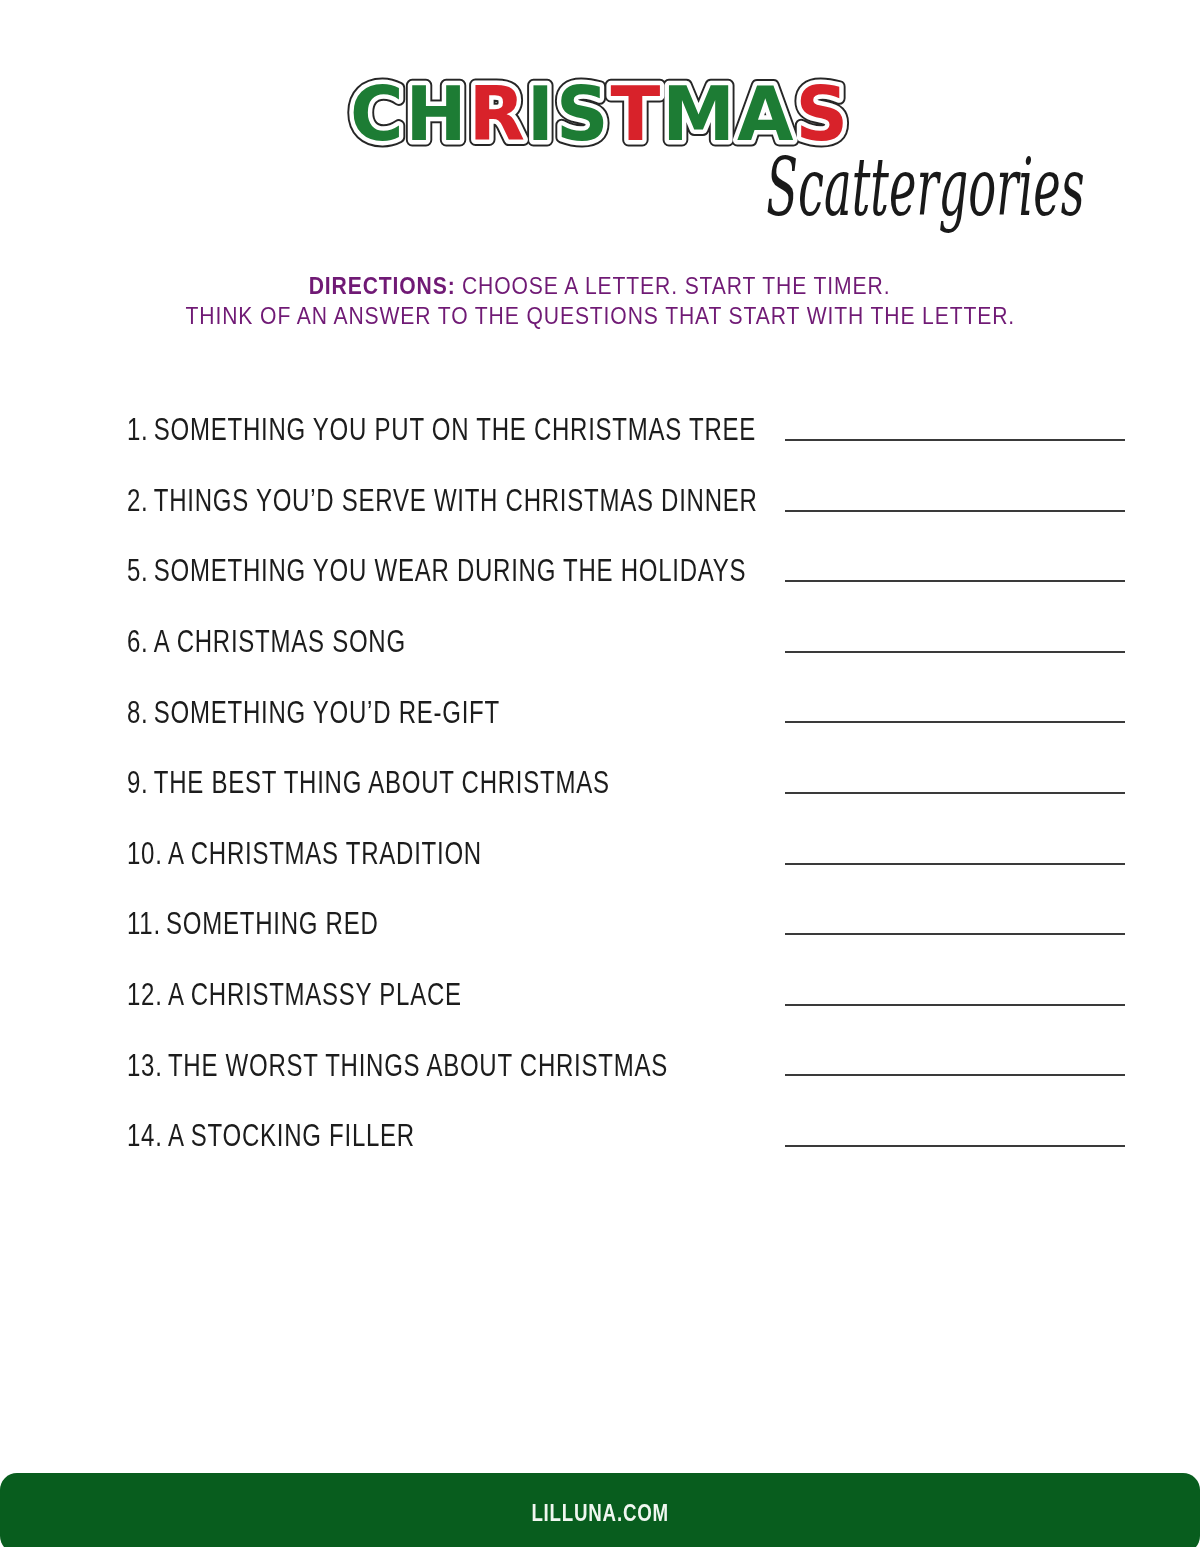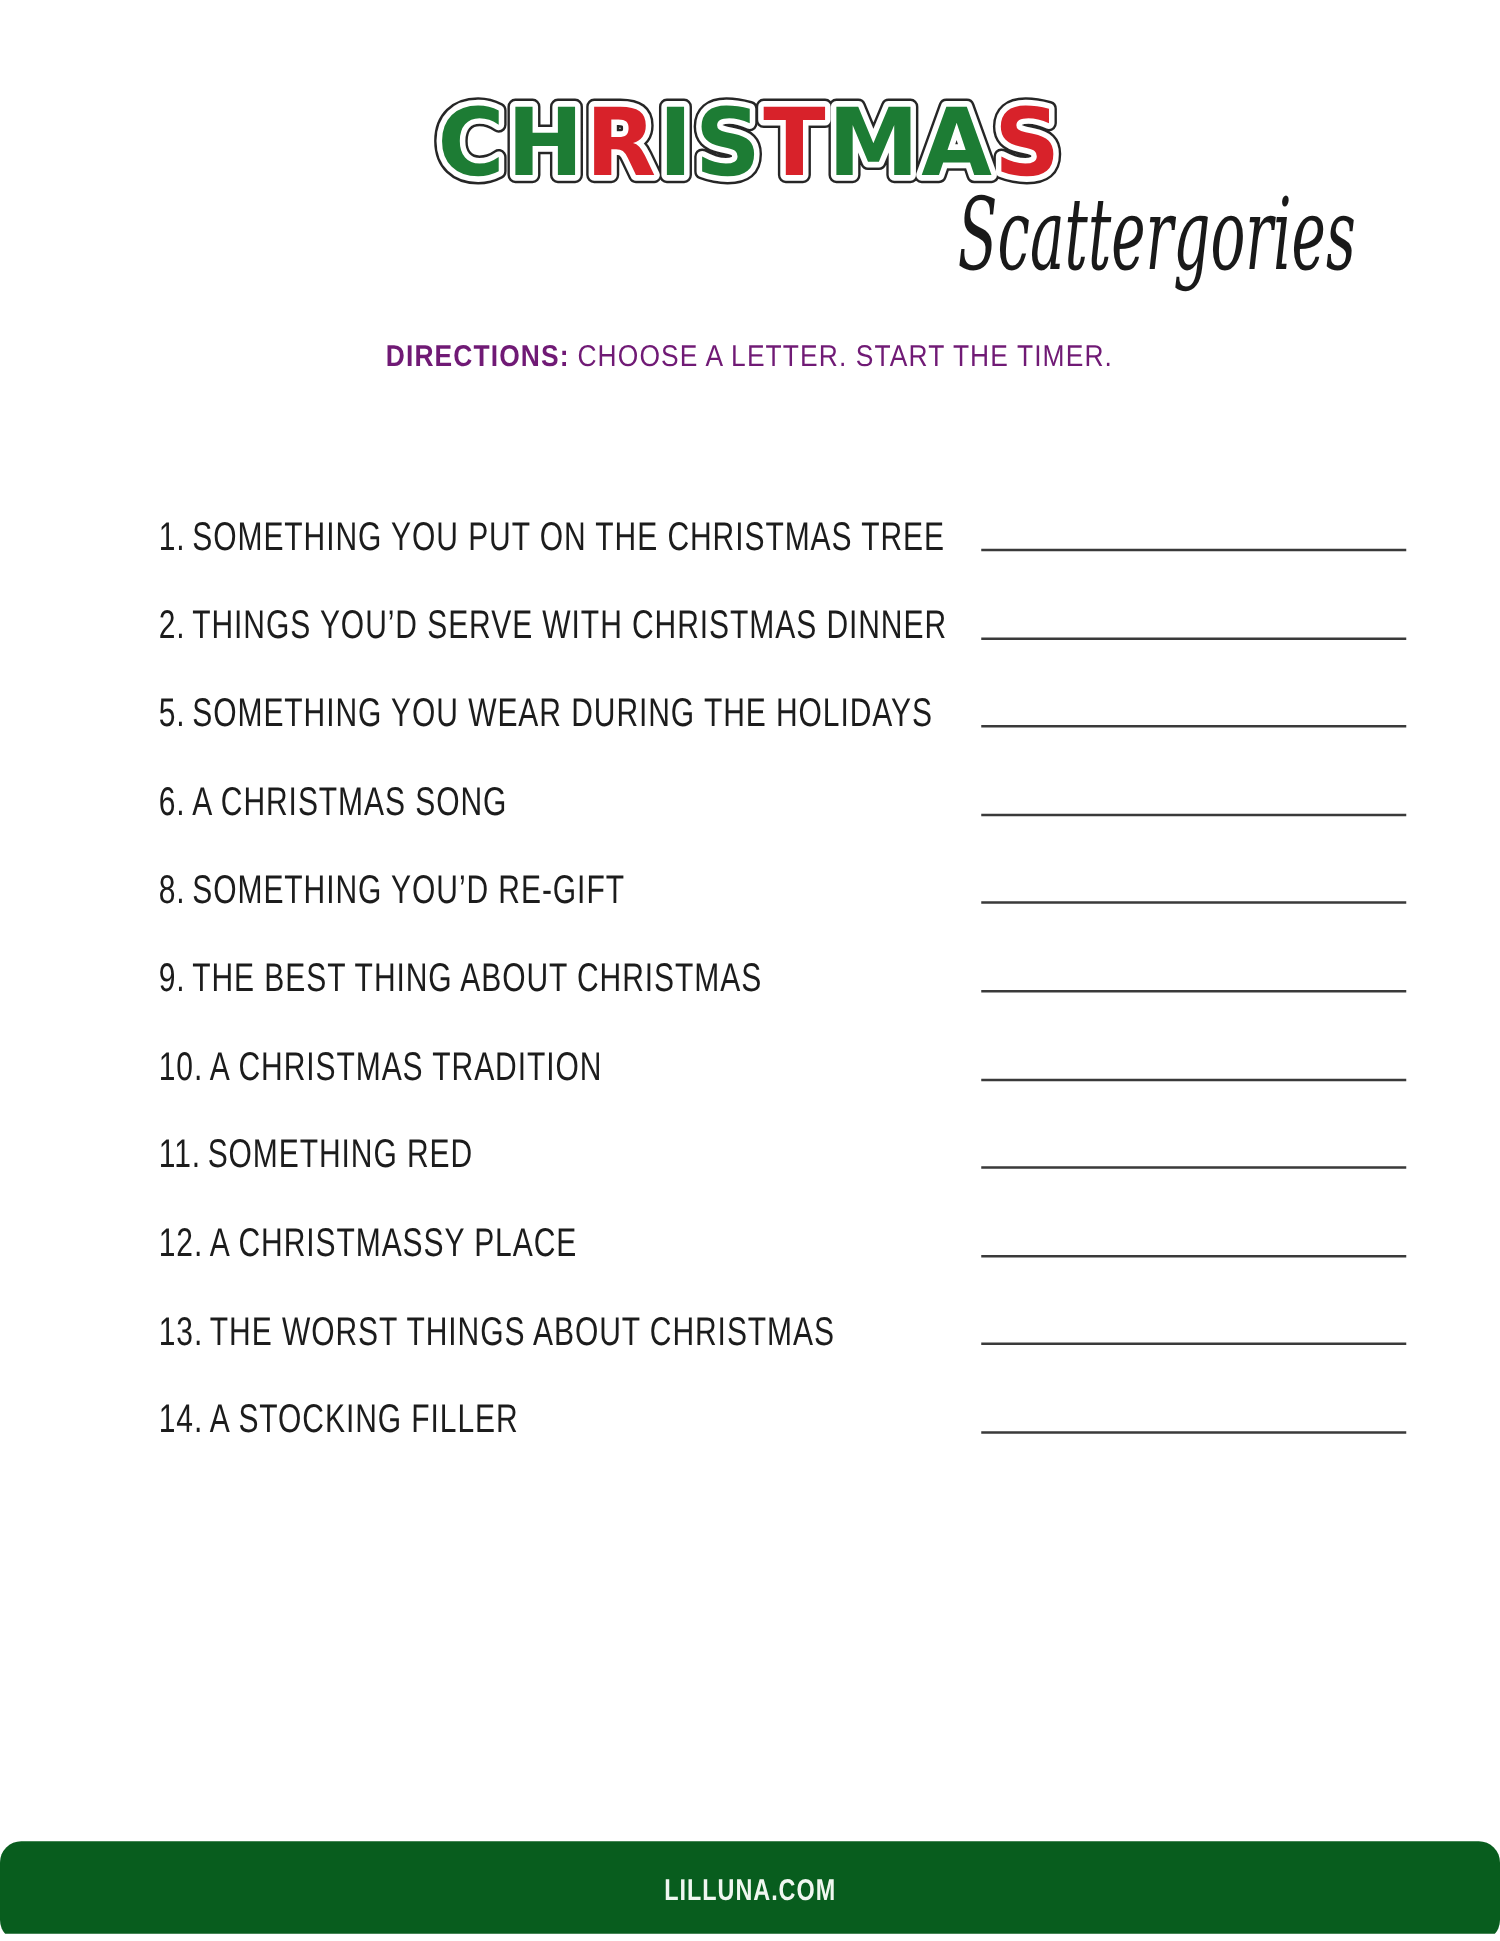--- a/index.html
+++ b/index.html
@@ -136,20 +136,23 @@
   <div class="subtitle">
     <span class="squeeze-c" style="color: rgb(25, 25, 25);">Scattergories</span>
   </div>
 
   <div class="directions">
     <p class="dir-line">
       <span class="squeeze-c">
         <span class="dir-label">DIRECTIONS:</span><span>CHOOSE A LETTER. START THE TIMER.</span>
       </span>
     </p>
+    <p class="dir-line">
+      <span class="squeeze-c">THINK OF AN ANSWER TO THE QUESTIONS THAT START WITH THE LETTER.</span>
+    </p>
   </div>
 
   <div class="questions" id="questions">
   <div class="q-row">
     <span class="q-label">
       <span class="q-num">1.</span><span class="q-text">SOMETHING YOU PUT ON THE CHRISTMAS TREE</span>
     </span>
     <span class="answer-line" style="border-bottom-color: rgb(58, 58, 58);"></span>
   </div>
 

